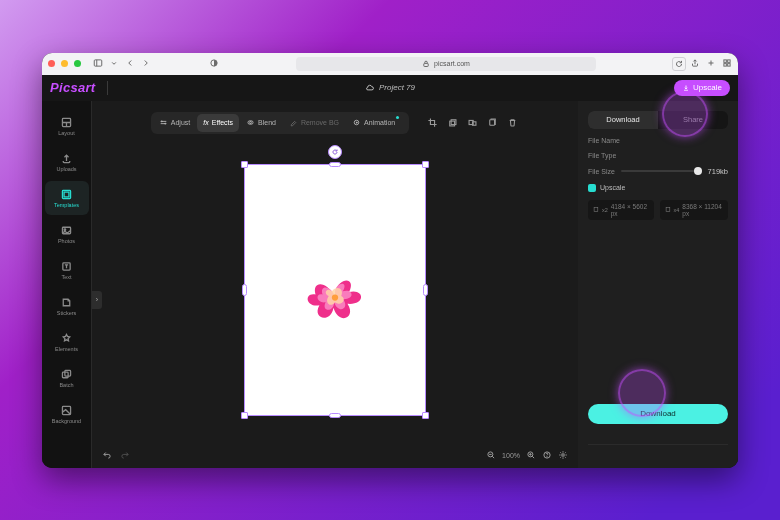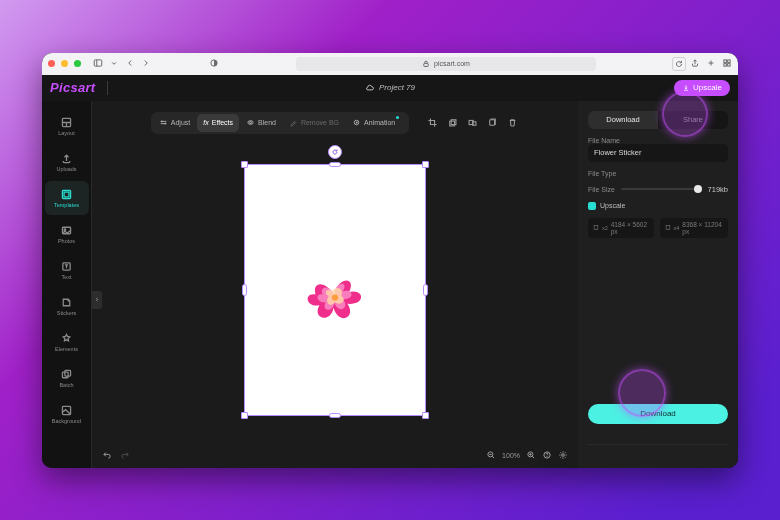--- a/index.html
+++ b/index.html
@@ -405,23 +405,20 @@
       </div>
     </div>
 
     <div class="panel">
       <div class="seg">
         <div class="active">Download</div>
         <div>Share</div>
       </div>
       <div>
         <div class="lbl">File Name</div>
-        <div class="field">
-            <span>Flower Sticker</span>
-          </div>
       </div>
       <div>
         <div class="lbl">File Type</div>
       </div>
       <div>
         <div class="szrow">
           <span class="lbl">File Size</span>
           <div class="slider">
               <span class="th"></span>
             </div>

